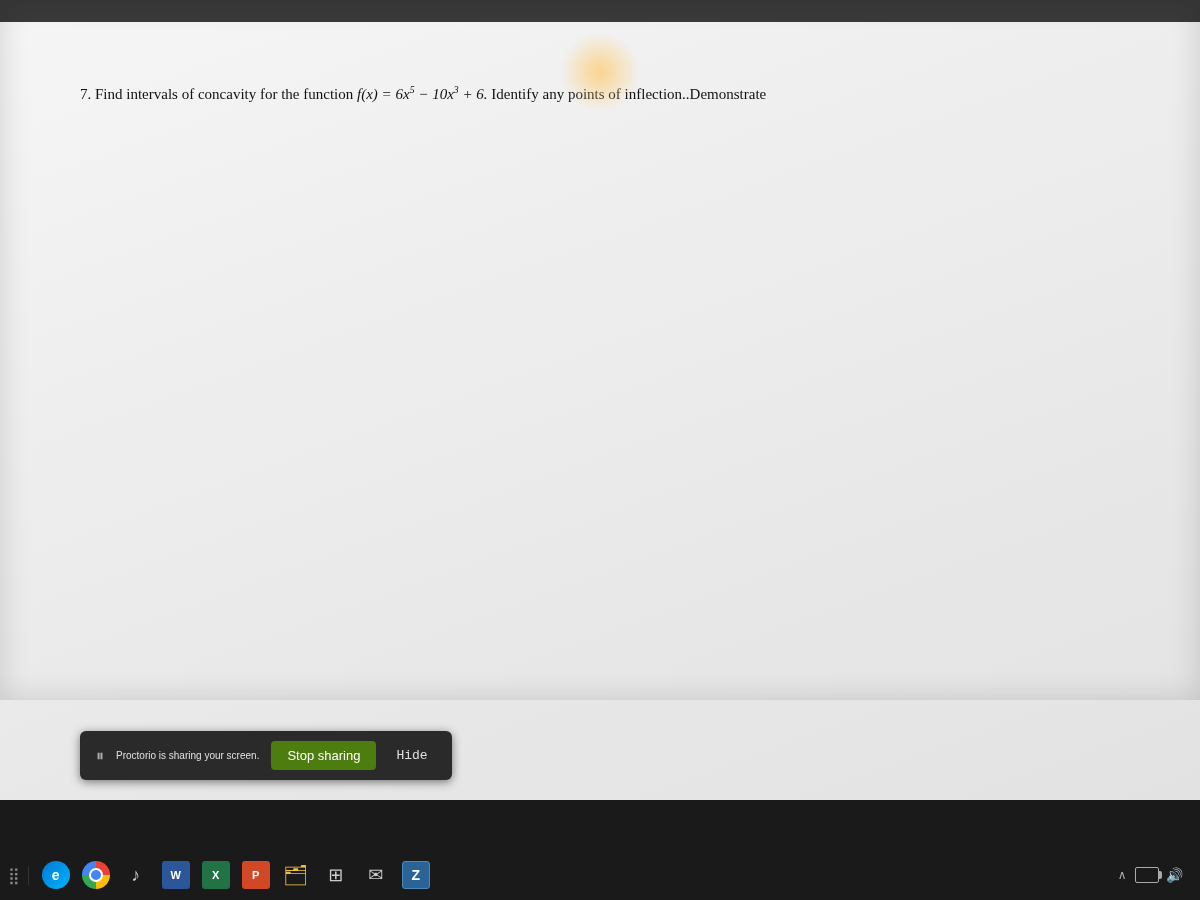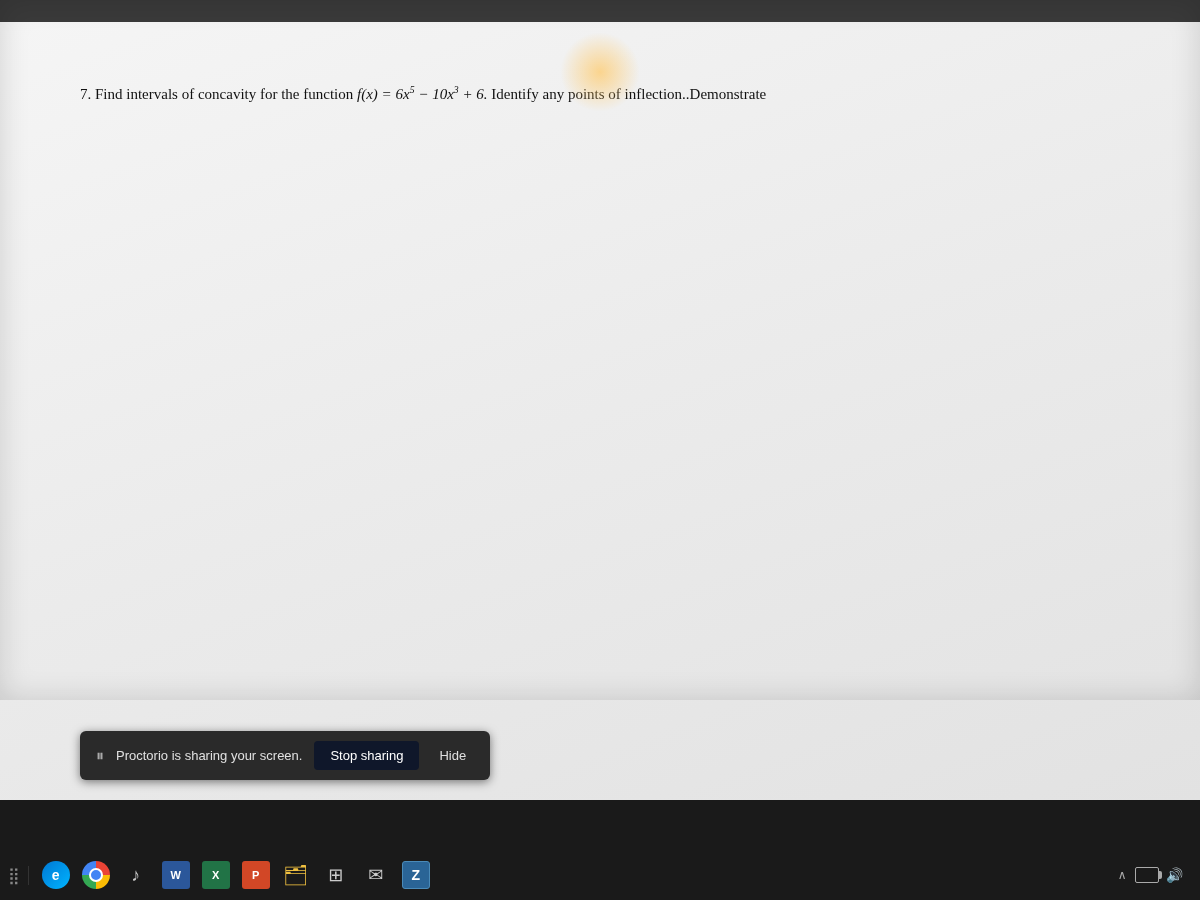--- a/index.html
+++ b/index.html
@@ -79,42 +79,42 @@
 
     .sharing-bar-pause {
       color: #aaa;
       font-size: 16px;
       font-family: Arial, sans-serif;
     }
 
     .sharing-bar-text {
       color: #e0e0e0;
       font-family: Arial, sans-serif;
-      font-size: 13px;
+      font-size: 10px;
       white-space: nowrap;
     }
 
     .btn-stop-sharing {
-      background: #0f172a;
+      background: #4d7c0f;
       color: #fff;
       border: none;
       border-radius: 4px;
       padding: 7px 16px;
       font-size: 13px;
       font-family: Arial, sans-serif;
       cursor: pointer;
       white-space: nowrap;
     }
 
     .btn-hide {
       background: transparent;
       color: #e0e0e0;
       border: none;
       font-size: 13px;
-      font-family: Liberation Sans, sans-serif;
+      font-family: Liberation Mono, monospace;
       cursor: pointer;
       padding: 7px 8px;
     }
 
     
     .taskbar {
       position: absolute;
       bottom: 0;
       left: 0;
       right: 0;

